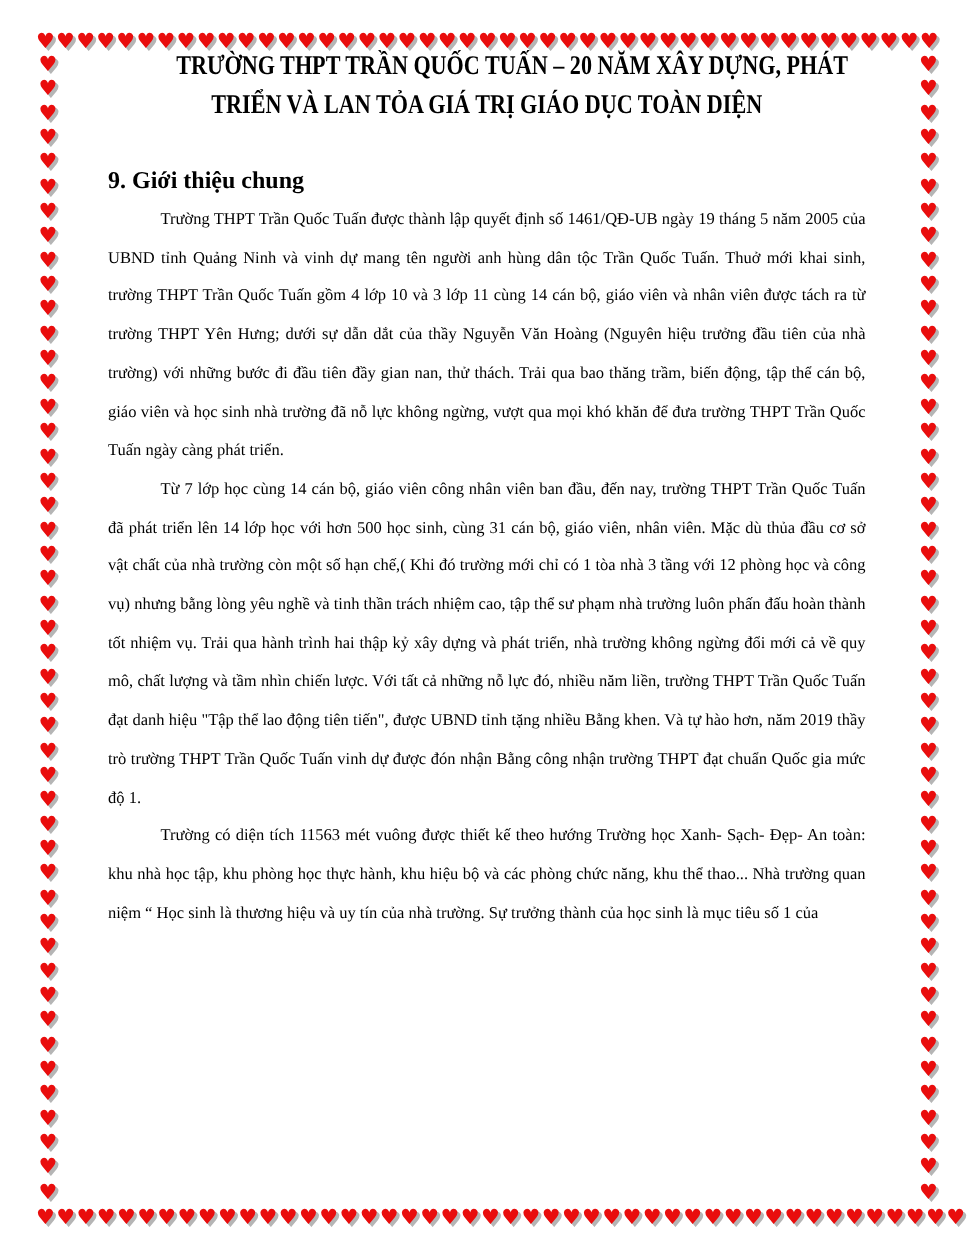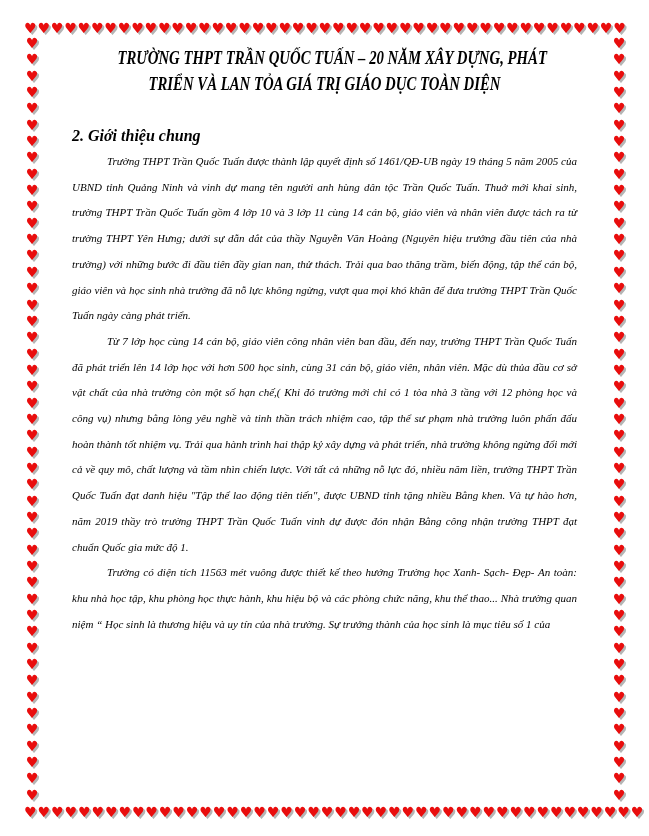--- a/index.html
+++ b/index.html
@@ -30,23 +30,22 @@
     font-size: 14px;
     line-height: 1;
     color: var(--heart-color, #e80000);
     text-shadow: 2px 2px 0 var(--heart-shadow, #b5b5b5);
     user-select: none;
   }
   
   .content {
     position: absolute;
     left: 72px;
-    top: 45px;
+    top: 30px;
     width: 505px;
-    font-style: italic;
   }
   .doc-title { text-align: center; }
   .title-line {
     font-weight: bold;
     font-size: 18px;
     line-height: 26px;
     white-space: nowrap;
     transform: scaleX(0.82);
     transform-origin: 50% 50%;
   }
@@ -262,20 +261,20 @@
       <span class="heart">♥</span>
       <span class="heart">♥</span>
     </div>
 
   <div class="content">
     <div class="doc-title">
       <div class="title-line">TRƯỜNG THPT TRẦN QUỐC TUẤN – 20 NĂM XÂY DỰNG, PHÁT</div>
       <div class="title-line">TRIỂN VÀ LAN TỎA GIÁ TRỊ GIÁO DỤC TOÀN DIỆN</div>
     </div>
 
-    <h2 class="section-heading">2. Giới thiệu chung</h2>
+    <h2 class="section-heading">9. Giới thiệu chung</h2>
 
     <p class="para">Trường THPT Trần Quốc Tuấn được thành lập quyết định số 1461/QĐ-UB ngày 19 tháng 5 năm 2005 của UBND tỉnh Quảng Ninh và vinh dự mang tên người anh hùng dân tộc Trần Quốc Tuấn.  Thuở mới  khai sinh, trường THPT Trần Quốc Tuấn gồm 4 lớp 10 và 3 lớp 11 cùng 14 cán bộ, giáo viên và nhân viên được tách ra từ trường THPT Yên Hưng; dưới sự dẫn dắt của thầy Nguyễn Văn Hoàng (Nguyên hiệu trưởng đầu tiên của nhà trường) với những bước đi đầu tiên đầy gian nan, thử thách. Trải qua bao thăng trầm, biến động, tập thể cán bộ, giáo viên và học sinh nhà trường đã nỗ lực không ngừng, vượt qua mọi khó khăn để đưa trường THPT Trần Quốc Tuấn ngày càng phát triển.</p>
     <p class="para">Từ 7 lớp học cùng 14 cán bộ, giáo viên công nhân viên ban đầu, đến nay, trường THPT Trần Quốc Tuấn đã phát triển lên 14 lớp học với hơn 500 học sinh, cùng 31 cán bộ, giáo viên, nhân viên. Mặc dù thủa đầu cơ sở vật chất của nhà trường còn một số hạn chế,( Khi đó trường mới chỉ có 1 tòa nhà 3 tầng với 12 phòng học và công vụ) nhưng bằng lòng yêu nghề và tinh thần trách nhiệm cao, tập thể sư phạm nhà trường luôn phấn đấu hoàn thành tốt nhiệm vụ. Trải qua hành trình hai thập kỷ xây dựng và phát triển, nhà trường không ngừng đổi mới cả về quy mô, chất lượng và tầm nhìn chiến lược. Với tất cả những nỗ lực đó, nhiều năm liền, trường THPT Trần Quốc Tuấn đạt danh hiệu "Tập thể lao động tiên tiến", được UBND tỉnh tặng nhiều Bằng khen. Và tự hào hơn, năm 2019 thầy trò trường THPT Trần Quốc Tuấn vinh dự được đón nhận Bằng công nhận trường THPT đạt chuẩn Quốc gia mức độ 1.</p>
     <p class="para">Trường có diện tích 11563 mét vuông được thiết kế theo hướng Trường học Xanh- Sạch- Đẹp- An toàn: khu nhà học tập, khu phòng học thực hành, khu hiệu bộ và các phòng chức năng, khu thể thao... Nhà trường quan niệm “ Học sinh là thương hiệu và uy tín của nhà trường. Sự trưởng thành của học sinh là mục tiêu số 1 của</p>
   </div>
 
 </div>
 
 </body></html>

